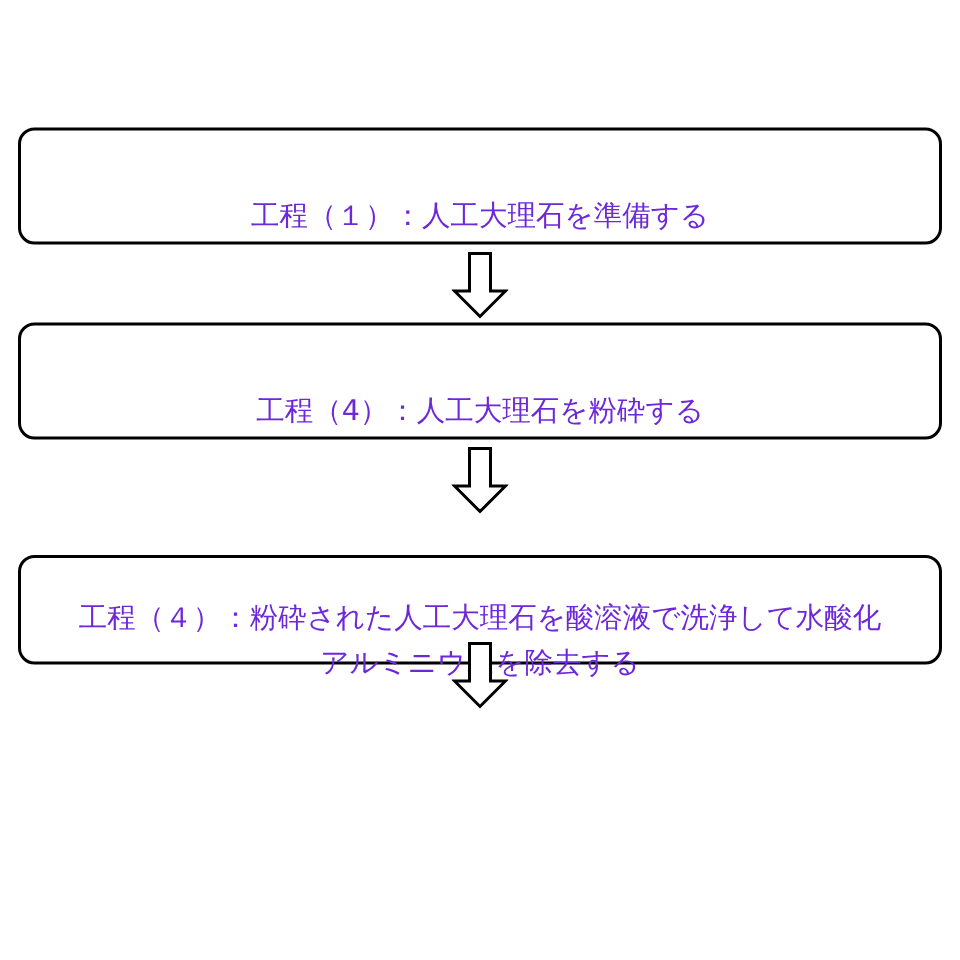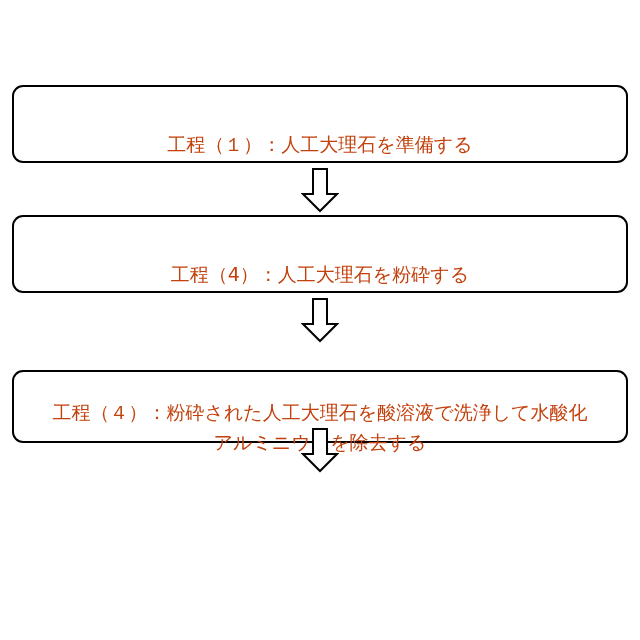--- a/index.html
+++ b/index.html
@@ -32,21 +32,21 @@
     display: flex;
     align-items: center;
     justify-content: center;
     text-align: center;
   }
 
   .step-text {
     display: block;
     font-size: 19px;
     line-height: 30px;
-    color: #c2410c;
+    color: #6d28d9;
     letter-spacing: 0px;
     white-space: pre-line;
     padding: 0 10px;
     margin-top: 40px;
   }
 
   
   #box-1 { top: 85px;  height: 78px; }
   #box-2 { top: 215px; height: 78px; }
   #box-3 { top: 370px; height: 73px; }

